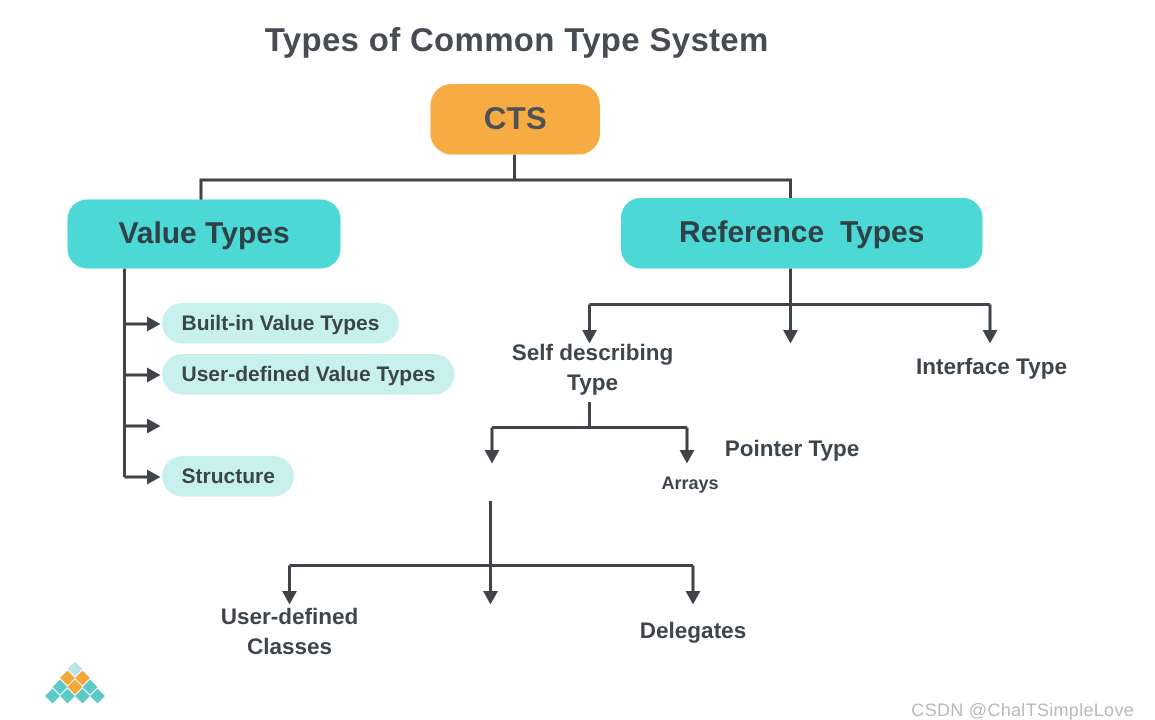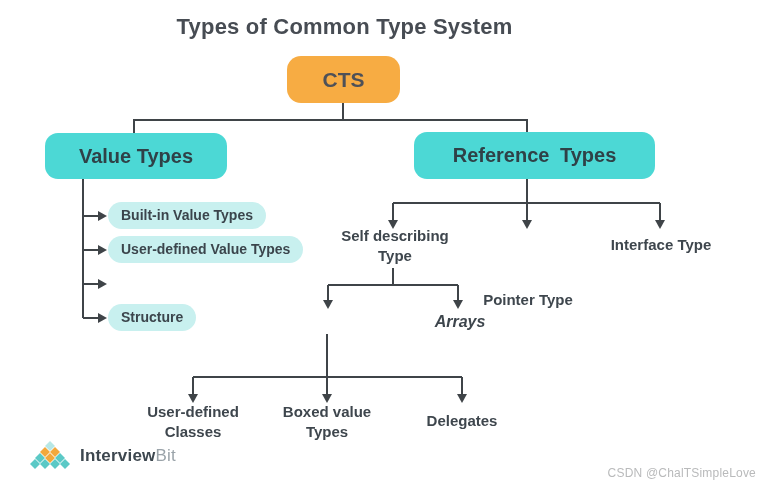--- a/index.html
+++ b/index.html
@@ -44,21 +44,21 @@
   .pill.p2{top:270px;}
   .pill.p3{top:304px;}
   .leaf{
     position:absolute;text-align:center;font-size:15px;line-height:20px;
     font-weight:600;color:#3E464D;
   }
   .leaf.self-describing{left:325px;top:226px;width:140px;}
   .leaf.pointer-type{left:458px;top:248px;width:140px;white-space:nowrap;margin-top:42px;}
   .leaf.interface-type{left:591px;top:235px;width:140px;white-space:nowrap;}
   .leaf.class-type{left:268px;top:312px;width:120px;font-size:16px;}
-  .leaf.arrays{left:400px;top:312px;width:120px;font-size:16px;font-style:italic;}
+  .leaf.arrays{left:400px;top:312px;width:120px;font-size:12px;}
   .leaf.user-defined-classes{left:133px;top:402px;width:120px;}
   .leaf.boxed-value-types{left:267px;top:402px;width:120px;}
   .leaf.delegates{left:402px;top:411px;width:120px;}
   .brand{
     position:absolute;left:28px;top:441px;display:flex;align-items:center;gap:6px;
   }
   .brand-text{font-size:17px;letter-spacing:.2px;}
   .brand-text .iv{font-weight:700;color:#3D474F;}
   .brand-text .bit{font-weight:400;color:#9AA3A9;}
   .watermark{
@@ -131,38 +131,34 @@
   <div class="pill p1">User-defined Value Types</div>
   <div class="pill p3">Structure</div>
 
   <div class="leaf self-describing">Self describing Type</div>
   <div class="leaf pointer-type">Pointer Type</div>
   <div class="leaf interface-type">Interface Type</div>
 
   <div class="leaf arrays">Arrays</div>
 
   <div class="leaf user-defined-classes">User-defined Classes</div>
-  <div class="leaf boxed-value-types">Boxed value Types</div>
   <div class="leaf delegates">Delegates</div>
 
   <div class="brand">
     <svg width="46" height="29" viewBox="0 0 46 29" aria-hidden="true">
       <g stroke="none">
         <polygon points="22,0 27,5 22,10 17,5" fill="#B7E7E5"></polygon>
         <polygon points="17,6 22,11 17,16 12,11" fill="#F3A83C"></polygon>
         <polygon points="27,6 32,11 27,16 22,11" fill="#F3A83C"></polygon>
         <polygon points="12,12 17,17 12,22 7,17" fill="#5BC9C6"></polygon>
         <polygon points="22,12 27,17 22,22 17,17" fill="#F3A83C"></polygon>
         <polygon points="32,12 37,17 32,22 27,17" fill="#5BC9C6"></polygon>
         <polygon points="7,18 12,23 7,28 2,23" fill="#5BC9C6"></polygon>
         <polygon points="17,18 22,23 17,28 12,23" fill="#5BC9C6"></polygon>
         <polygon points="27,18 32,23 27,28 22,23" fill="#5BC9C6"></polygon>
         <polygon points="37,18 42,23 37,28 32,23" fill="#5BC9C6"></polygon>
       </g>
     </svg>
-    <div class="brand-text">
-      <span class="iv">Interview</span><span class="bit">Bit</span>
-    </div>
   </div>
 
   <div class="watermark">CSDN @ChalTSimpleLove</div>
 
 </div>
 
 </body></html>

